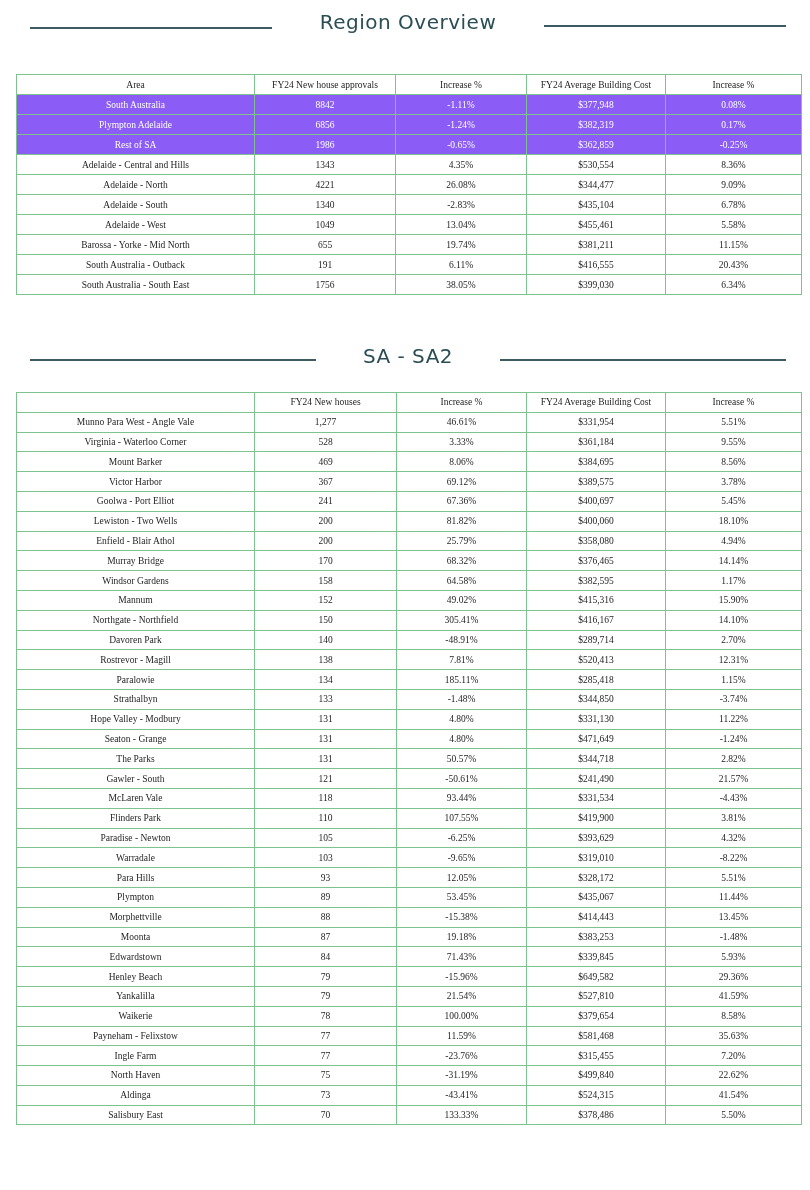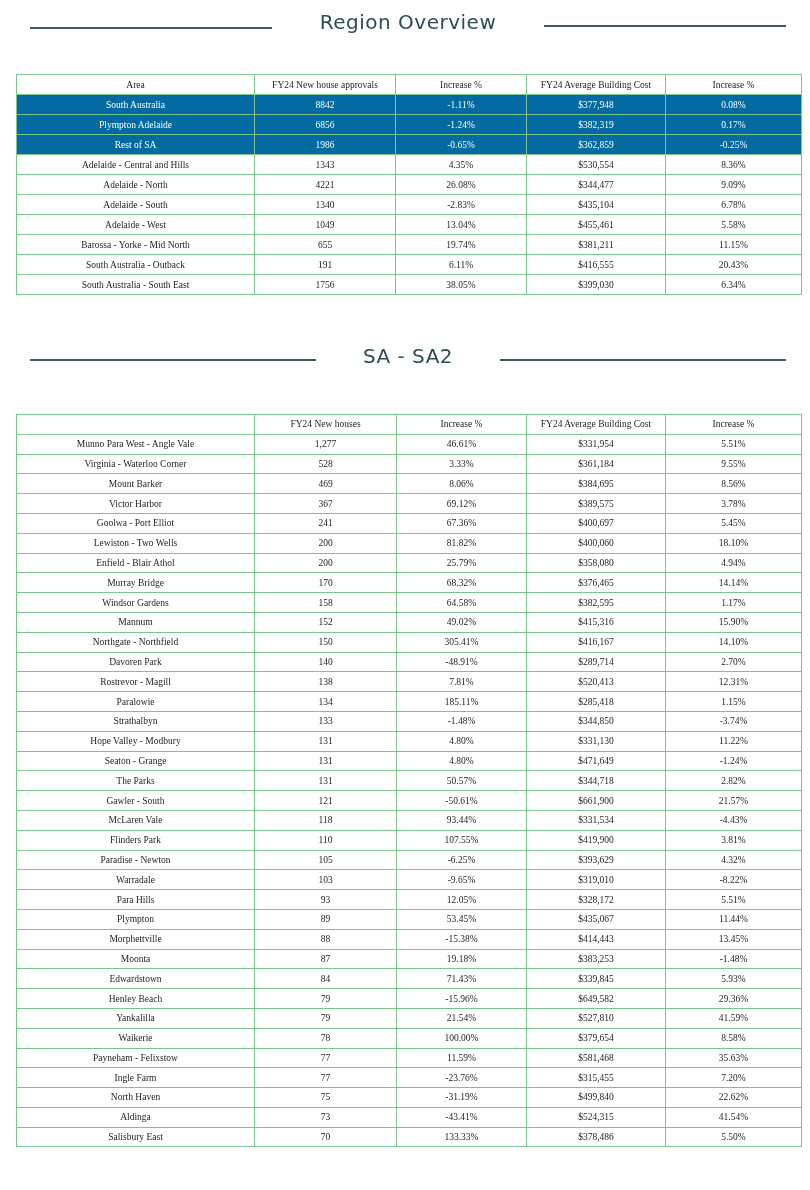--- a/index.html
+++ b/index.html
@@ -12,23 +12,23 @@
   #title1 .l1 { position: absolute; left: 30px; width: 242px; top: 19px; }
   #title1 .title { position: absolute; left: 272px; width: 272px; top: 2px; }
   #title1 .l2 { position: absolute; left: 544px; width: 242px; top: 17px; }
   #title2 { top: 342px; height: 40px; }
   #title2 .l1 { position: absolute; left: 30px; width: 286px; top: 17px; }
   #title2 .title { position: absolute; left: 316px; width: 184px; top: 2px; }
   #title2 .l2 { position: absolute; left: 500px; width: 286px; top: 17px; }
   table { position: absolute; left: 16px; width: 785px; border-collapse: collapse; table-layout: fixed; font-family: Liberation Serif, serif; }
   td, th { border: 1.5px solid #7cc38f; font-size: 9.5px; font-weight: normal; text-align: center;
            padding: 0; height: 19px; white-space: nowrap; overflow: hidden; color: #1e1e1e; }
-  tr.dark td { background: #0369a1; color: #ffffff; border-color: #7cc38f; margin-left: 48px; }
+  tr.dark td { background: #8b5cf6; color: #ffffff; border-color: #7cc38f; margin-left: 48px; }
   #table1 { top: 74px; }
-  #table2 { top: 414px; }
+  #table2 { top: 392px; }
   #table2 td, #table2 th { height: 18.8px; }
 </style>
 </head>
 <body>
 
 <div class="section-title" id="title1">
   <div class="line l1"></div>
   <div class="title">Region Overview</div>
   <div class="line l2"></div>
 </div>
@@ -271,21 +271,21 @@
         <td>The Parks</td>
         <td>131</td>
         <td>50.57%</td>
         <td>$344,718</td>
         <td>2.82%</td>
       </tr>
       <tr>
         <td>Gawler - South</td>
         <td>121</td>
         <td>-50.61%</td>
-        <td>$661,900</td>
+        <td>$241,490</td>
         <td>21.57%</td>
       </tr>
       <tr>
         <td>McLaren Vale</td>
         <td>118</td>
         <td>93.44%</td>
         <td>$331,534</td>
         <td>-4.43%</td>
       </tr>
       <tr>

